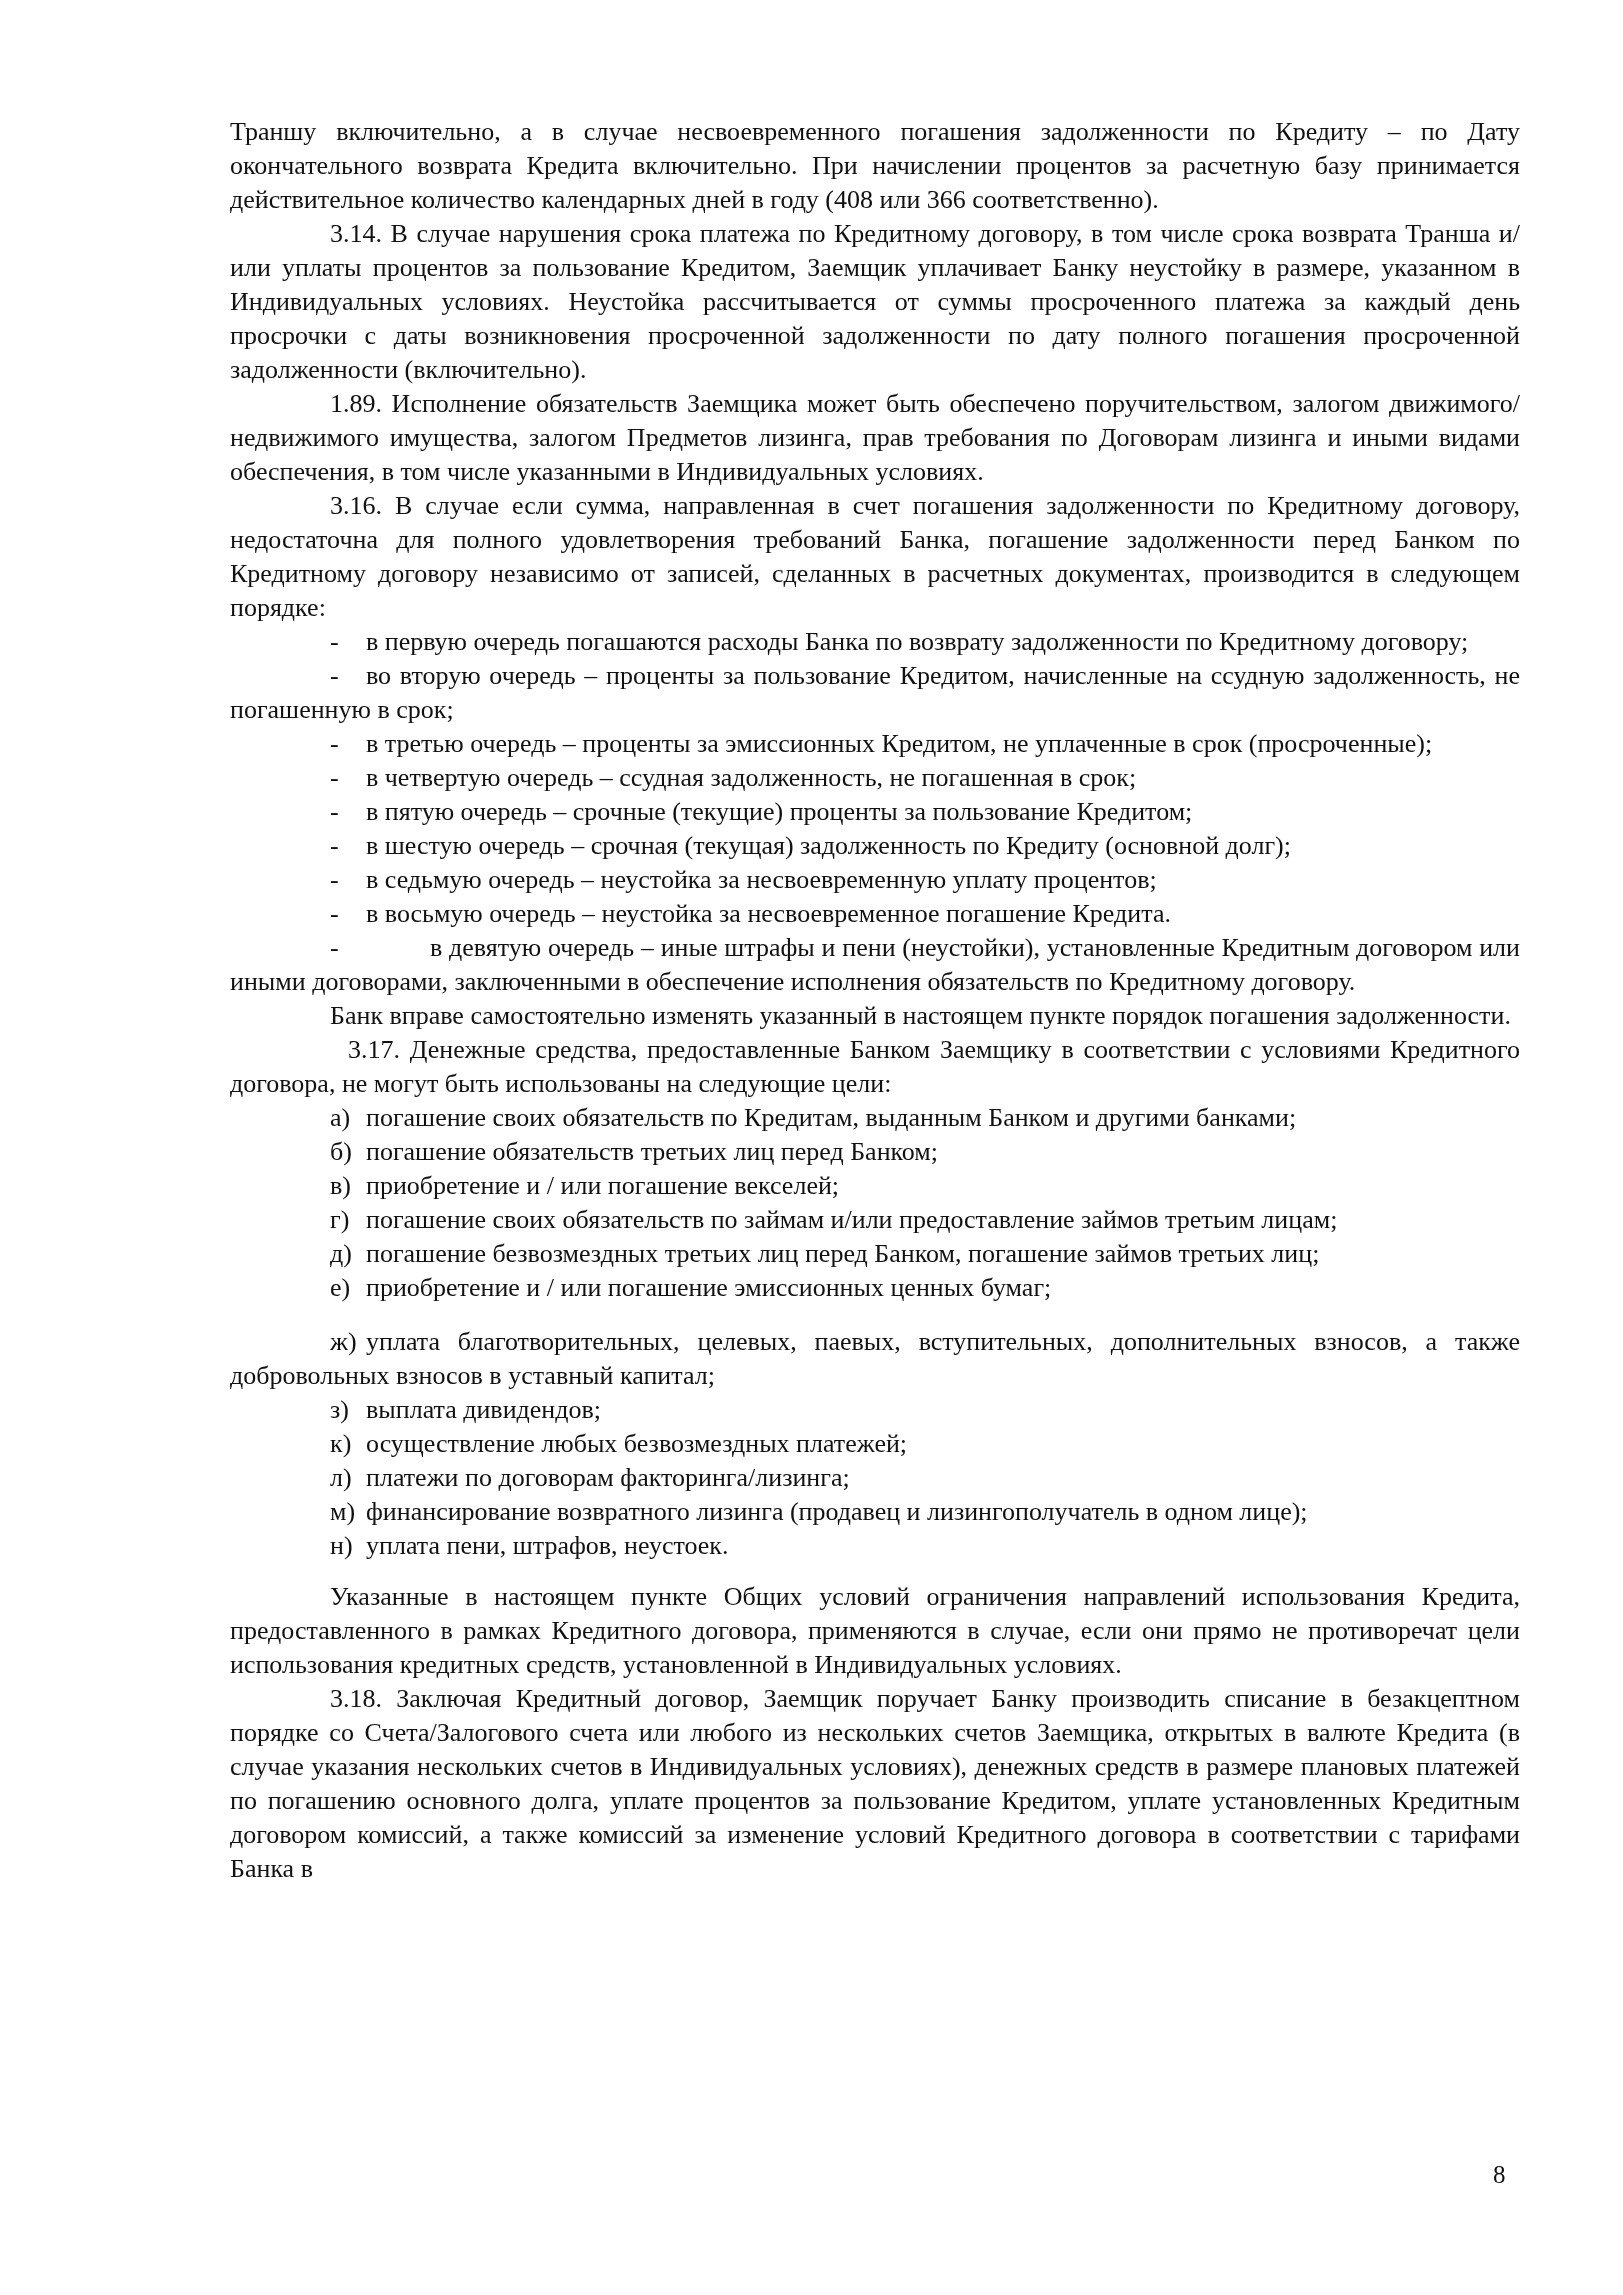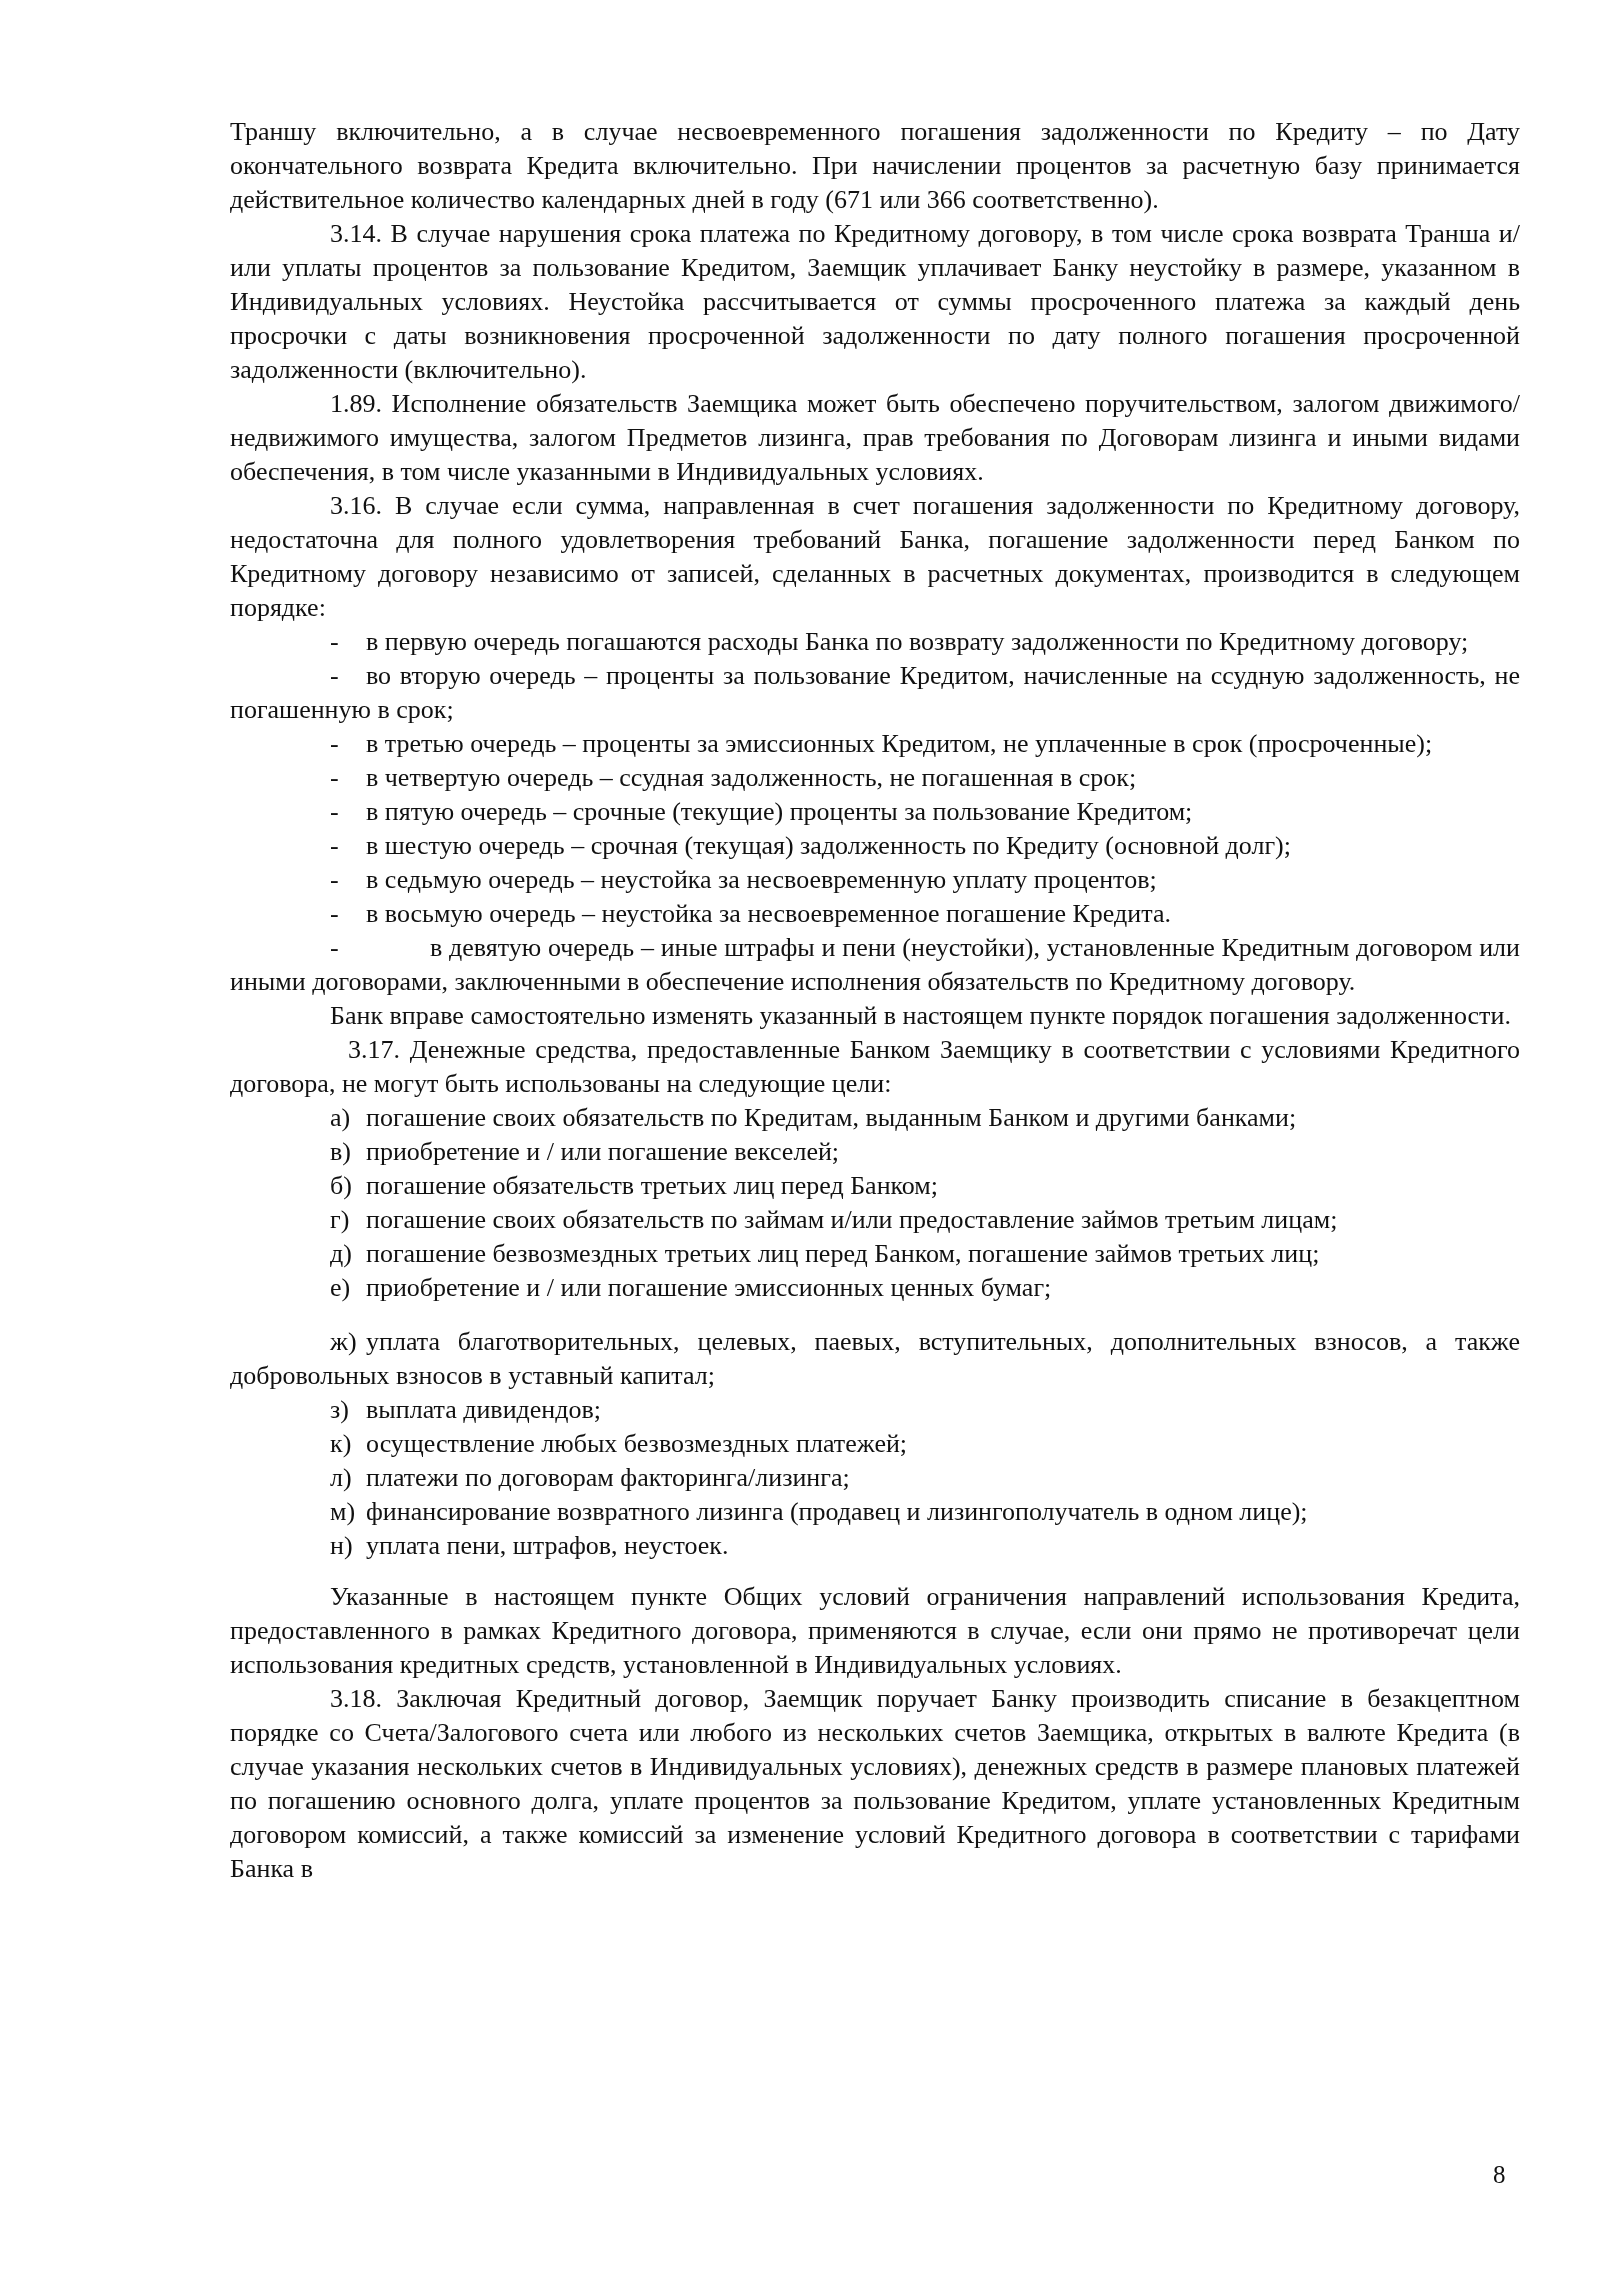--- a/index.html
+++ b/index.html
@@ -22,21 +22,21 @@
   .pagenum {
     position: absolute; left: 1493px; top: 2161px;
     font-family: "Liberation Serif", "DejaVu Serif", serif;
     font-size: 25px; color: #111111;
   }
 </style>
 </head>
 <body>
 
 <div class="page">
-  <p class="p first">Траншу  включительно, а в случае несвоевременного погашения задолженности по Кредиту – по Дату окончательного возврата Кредита включительно. При начислении процентов за расчетную базу принимается действительное количество календарных дней в году (671 или 366 соответственно).</p>
+  <p class="p first">Траншу  включительно, а в случае несвоевременного погашения задолженности по Кредиту – по Дату окончательного возврата Кредита включительно. При начислении процентов за расчетную базу принимается действительное количество календарных дней в году (408 или 366 соответственно).</p>
   <p class="p">3.14.  В случае нарушения срока платежа по Кредитному договору, в том числе срока возврата Транша и/или уплаты процентов за пользование Кредитом, Заемщик уплачивает Банку неустойку в размере, указанном в Индивидуальных условиях. Неустойка рассчитывается от суммы просроченного платежа за каждый день просрочки с даты возникновения просроченной задолженности по дату полного погашения просроченной задолженности (включительно).</p>
   <p class="p">1.89. Исполнение обязательств Заемщика может быть обеспечено поручительством, залогом движимого/недвижимого имущества, залогом Предметов лизинга, прав требования по Договорам лизинга и иными видами обеспечения, в том числе указанными в Индивидуальных условиях.</p>
   <p class="p">3.16. В случае если сумма, направленная в счет погашения задолженности по Кредитному договору, недостаточна для полного удовлетворения требований Банка, погашение задолженности перед Банком по Кредитному договору независимо от записей, сделанных в расчетных документах, производится в следующем порядке:</p>
 
   <div>
     <p class="dash"><span class="mark">-</span><span>в первую очередь погашаются расходы Банка по возврату задолженности по Кредитному договору;</span></p>
     <p class="dash"><span class="mark">-</span><span>во вторую очередь – проценты за пользование Кредитом, начисленные на ссудную задолженность, не погашенную в срок;</span></p>
     <p class="dash"><span class="mark">-</span><span>в третью очередь – проценты за эмиссионных Кредитом, не уплаченные в срок (просроченные);</span></p>
     <p class="dash"><span class="mark">-</span><span>в четвертую очередь – ссудная задолженность, не погашенная в срок;</span></p>
     <p class="dash"><span class="mark">-</span><span>в пятую очередь – срочные (текущие) проценты за пользование Кредитом;</span></p>
@@ -44,22 +44,22 @@
     <p class="dash"><span class="mark">-</span><span>в седьмую очередь – неустойка за несвоевременную уплату процентов;</span></p>
     <p class="dash"><span class="mark">-</span><span>в восьмую очередь – неустойка за несвоевременное погашение Кредита.</span></p>
     <p class="dash wide"><span class="mark">-</span><span>в девятую очередь – иные штрафы и пени (неустойки), установленные Кредитным договором или иными договорами, заключенными в обеспечение исполнения обязательств по Кредитному договору.</span></p>
   </div>
 
   <p class="p">Банк вправе самостоятельно изменять указанный в настоящем пункте порядок погашения задолженности.</p>
   <p class="p s317">3.17. Денежные средства, предоставленные Банком Заемщику в соответствии с условиями Кредитного договора, не могут быть использованы на следующие цели:</p>
 
   <div>
     <p class="item"><span class="lbl">а)</span><span>погашение своих обязательств по Кредитам, выданным Банком и другими банками;</span></p>
+    <p class="item"><span class="lbl">б)</span><span>погашение обязательств третьих лиц перед Банком;</span></p>
     <p class="item"><span class="lbl">в)</span><span>приобретение и / или погашение векселей;</span></p>
-    <p class="item"><span class="lbl">б)</span><span>погашение обязательств третьих лиц перед Банком;</span></p>
     <p class="item"><span class="lbl">г)</span><span>погашение своих обязательств по займам и/или предоставление займов третьим лицам;</span></p>
     <p class="item"><span class="lbl">д)</span><span>погашение безвозмездных третьих лиц перед Банком, погашение займов третьих лиц;</span></p>
     <p class="item"><span class="lbl">е)</span><span>приобретение и / или погашение эмиссионных ценных бумаг;</span></p>
     <p class="item wrap"><span class="lbl">ж)</span><span>уплата благотворительных, целевых, паевых, вступительных, дополнительных взносов, а также добровольных взносов в уставный капитал;</span></p>
     <p class="item"><span class="lbl">з)</span><span>выплата дивидендов;</span></p>
     <p class="item"><span class="lbl">к)</span><span>осуществление любых безвозмездных платежей;</span></p>
     <p class="item"><span class="lbl">л)</span><span>платежи по договорам факторинга/лизинга;</span></p>
     <p class="item"><span class="lbl">м)</span><span>финансирование возвратного лизинга (продавец и лизингополучатель в одном лице);</span></p>
     <p class="item"><span class="lbl">н)</span><span>уплата пени, штрафов, неустоек.</span></p>
   </div>

